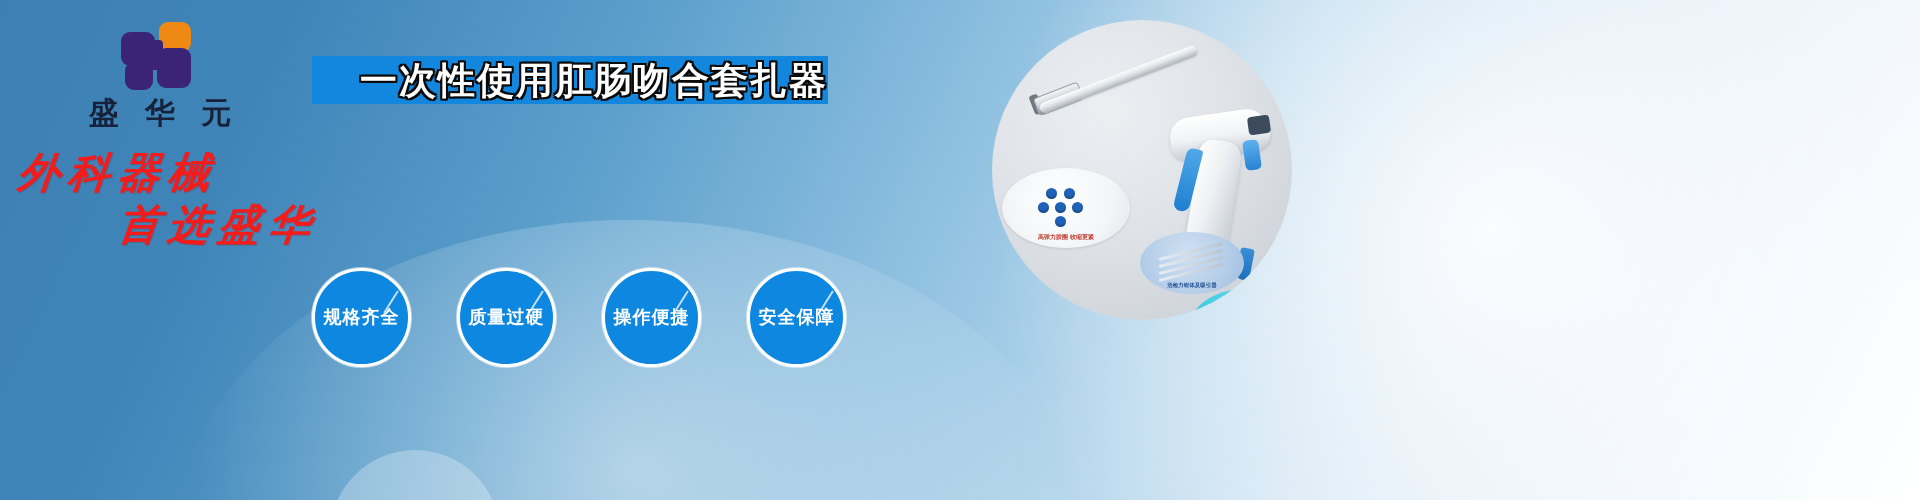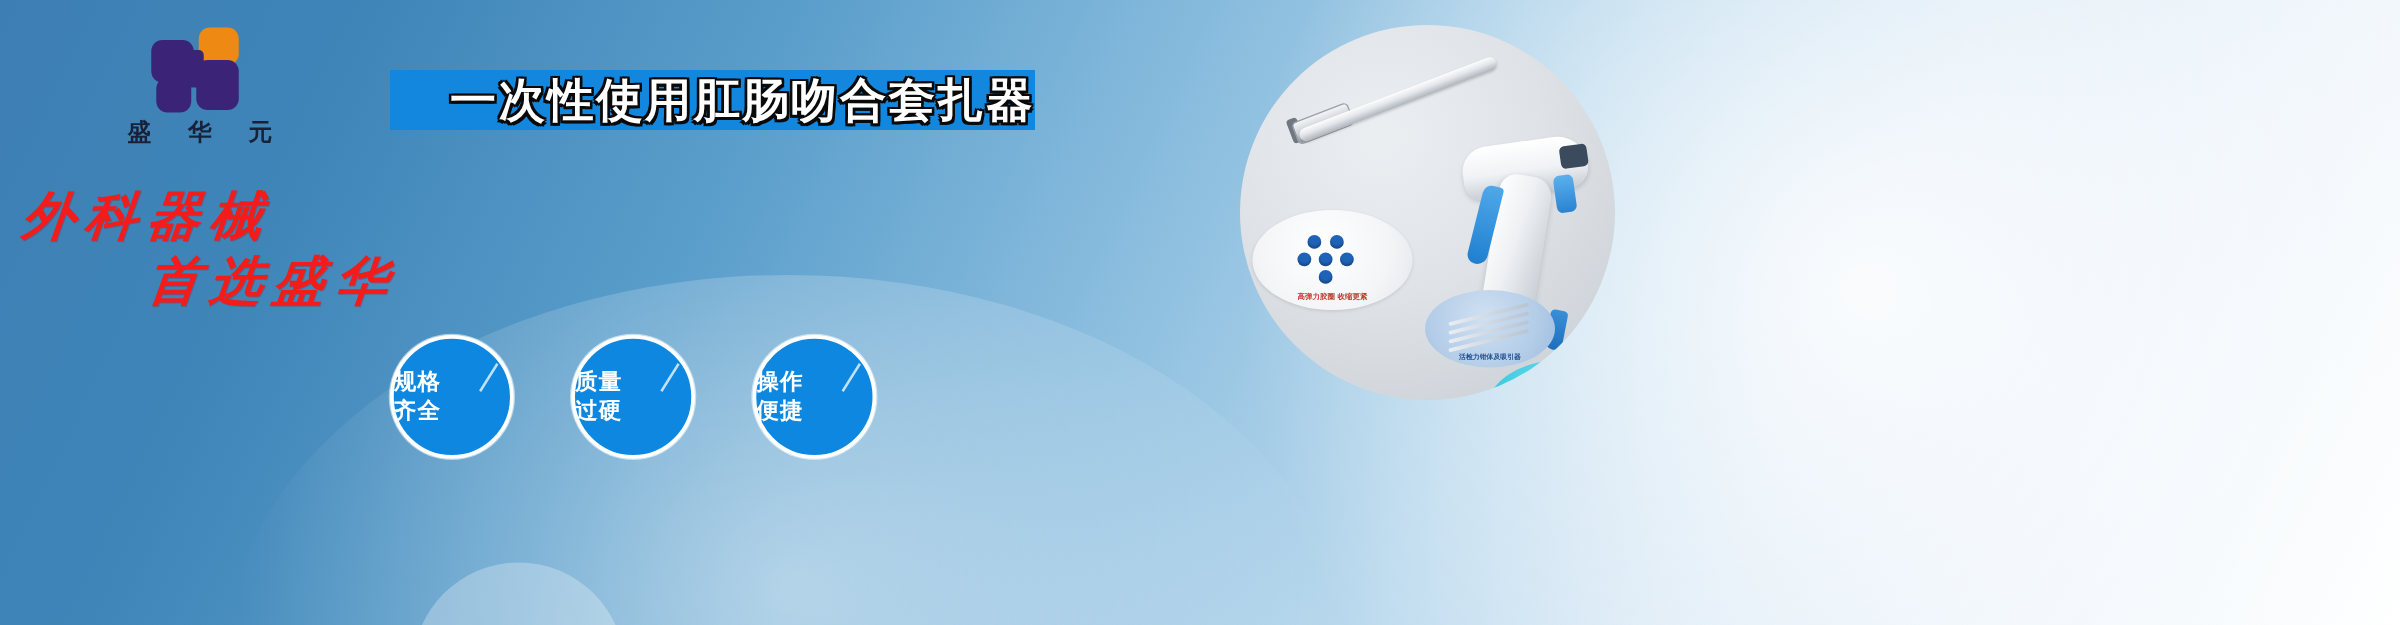--- a/index.html
+++ b/index.html
@@ -73,27 +73,27 @@
   .logo-mark .sq-bl { left: 4px;  top: 40px; width: 28px; height: 28px; }
   .logo-mark .sq-or {
     left: 38px; top: 0px; width: 32px; height: 30px;
     background: #ee8a13;
   }
   .logo-mark .sq-stem {
     left: 26px; top: 18px; width: 16px; height: 30px;
     background: #3b2478; border-radius: 4px;
   }
   .logo-text {
-    font-size: 19px;
+    font-size: 30px;
     font-weight: bold;
     color: #17223a;
     letter-spacing: 9px;
     text-indent: 9px;
     line-height: 1;
-    font-family: Liberation Mono, monospace;
+    font-family: Liberation Sans, sans-serif;
   }
 
   
   .calligraphy {
     position: absolute;
     left: 18px;
     top: 152px;
     width: 330px;
     color: #f41b1b;
     font-family: "DejaVu Serif", "Liberation Serif", serif;
@@ -172,22 +172,22 @@
   }
   .feature {
     position: relative;
     width: 93px;
     height: 93px;
     border-radius: 50%;
     background: #0e87e0;
     border: 3px solid #ffffff;
     box-shadow: 0 0 0 1px rgba(255,255,255,0.55);
     display: flex;
-    flex-direction: column;
-    align-items: flex-start;
+    flex-direction: row;
+    align-items: center;
     justify-content: center;
     color: #ffffff;
     font-size: 18px;
     font-weight: bold;
     line-height: 1.25;
     letter-spacing: 1px;
     font-family: "DejaVu Sans", "Liberation Sans", sans-serif;
   }
   .feature .slash {
     position: absolute;
@@ -421,20 +421,25 @@
       <span class="slash"></span>
     </div>
     <div class="feature">
       <span>质量</span>
       <span>过硬</span>
       <span class="slash"></span>
     </div>
     <div class="feature">
       <span>操作</span>
       <span>便捷</span>
+      <span class="slash"></span>
+    </div>
+    <div class="feature">
+      <span>安全</span>
+      <span>保障</span>
       <span class="slash"></span>
     </div>
   </div>
 
   <div class="photo-wrap">
     <div class="photo-circle">
 
       <div class="dev-tip-ring"></div>
       <div class="dev-tip"></div>
       <div class="dev-barrel"></div>

